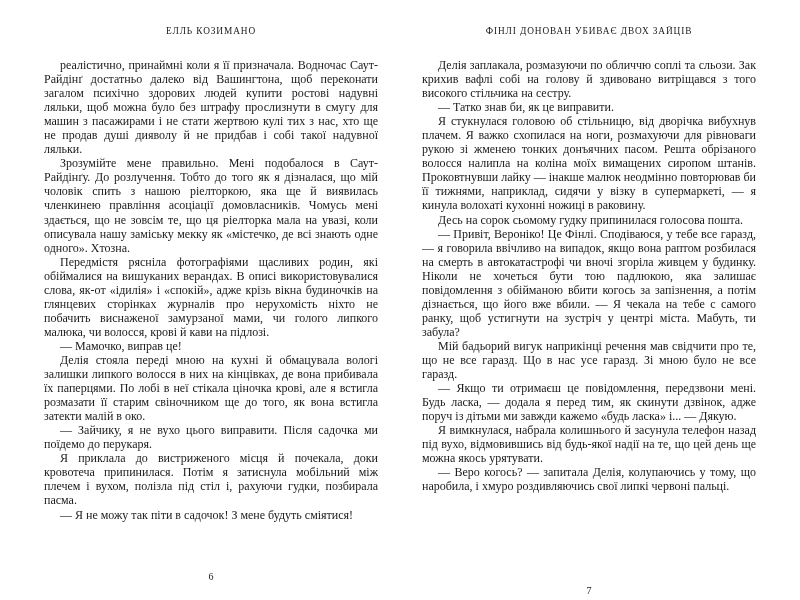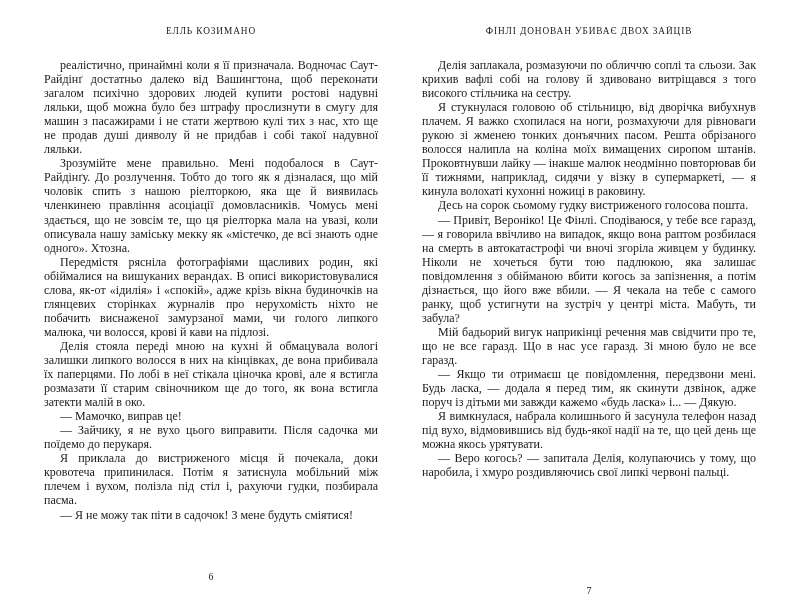--- a/index.html
+++ b/index.html
@@ -69,35 +69,36 @@
 <body>
 
 <div class="spread">
 
   <div class="page page-left">
     <div class="running-head">ЕЛЛЬ КОЗИМАНО</div>
     <div class="body-text">
       <p>реалістично, принаймні коли я її призначала. Водночас Саут-Райдінґ достатньо далеко від Вашингтона, щоб переконати загалом психічно здорових людей купити ростові надувні ляльки, щоб можна було без штрафу прослизнути в смугу для машин з пасажирами і не стати жертвою кулі тих з нас, хто ще не продав душі дияволу й не придбав і собі такої надувної ляльки.</p>
       <p>Зрозумійте мене правильно. Мені подобалося в Саут-Райдінґу. До розлучення. Тобто до того як я дізналася, що мій чоловік спить з нашою ріелторкою, яка ще й виявилась членкинею правління асоціації домовласників. Чомусь мені здається, що не зовсім те, що ця ріелторка мала на увазі, коли описувала нашу заміську мекку як «містечко, де всі знають одне одного». Хтозна.</p>
       <p>Передмістя рясніла фотографіями щасливих родин, які обіймалися на вишуканих верандах. В описі використовувалися слова, як-от «ідилія» і «спокій», адже крізь вікна будиночків на глянцевих сторінках журналів про нерухомість ніхто не побачить виснаженої замурзаної мами, чи голого липкого малюка, чи волосся, крові й кави на підлозі.</p>
+      <p>— Мамочко, виправ це!</p>
       <p>Делія стояла переді мною на кухні й обмацувала вологі залишки липкого волосся в них на кінцівках, де вона прибивала їх паперцями. По лобі в неї стікала ціночка крові, але я встигла розмазати її старим свіночником ще до того, як вона встигла затекти малій в око.</p>
-      <p>— Мамочко, виправ це!</p>
       <p>— Зайчику, я не вухо цього виправити. Після садочка ми поїдемо до перукаря.</p>
       <p>Я приклала до вистриженого місця й почекала, доки кровотеча припинилася. Потім я затиснула мобільний між плечем і вухом, полізла під стіл і, рахуючи гудки, позбирала пасма.</p>
       <p>— Я не можу так піти в садочок! З мене будуть сміятися!</p>
     </div>
     <div class="folio">6</div>
   </div>
 
   <div class="page page-right">
     <div class="running-head">ФІНЛІ ДОНОВАН УБИВАЄ ДВОХ ЗАЙЦІВ</div>
     <div class="body-text">
       <p>Делія заплакала, розмазуючи по обличчю соплі та сльози. Зак крихив вафлі собі на голову й здивовано витріщався з того високого стільчика на сестру.</p>
+      <p>— Татко знав би, як це виправити.</p>
       <p>Я стукнулася головою об стільницю, від дворічка вибухнув плачем. Я важко схопилася на ноги, розмахуючи для рівноваги рукою зі жменею тонких донъячних пасом. Решта обрізаного волосся налипла на коліна моїх вимащених сиропом штанів. Проковтнувши лайку — інакше малюк неодмінно повторював би її тижнями, наприклад, сидячи у візку в супермаркеті, — я кинула волохаті кухонні ножиці в раковину.</p>
-      <p>Десь на сорок сьомому гудку вистриженого голосова пошта.</p>
+      <p>Десь на сорок сьомому гудку припинилася голосова пошта.</p>
       <p>— Привіт, Вероніко! Це Фінлі. Сподіваюся, у тебе все гаразд, — я говорила ввічливо на випадок, якщо вона раптом розбилася на смерть в автокатастрофі чи вночі згоріла живцем у будинку. Ніколи не хочеться бути тою падлюкою, яка залишає повідомлення з обійманою вбити когось за запізнення, а потім дізнається, що його вже вбили. — Я чекала на тебе с самого ранку, щоб устигнути на зустріч у центрі міста. Мабуть, ти забула?</p>
       <p>Мій бадьорий вигук наприкінці речення мав свідчити про те, що не все гаразд. Що в нас усе гаразд. Зі мною було не все гаразд.</p>
       <p>— Якщо ти отримаєш це повідомлення, передзвони мені. Будь ласка, — додала я перед тим, як скинути дзвінок, адже поруч із дітьми ми завжди кажемо «будь ласка» і... — Дякую.</p>
       <p>Я вимкнулася, набрала колишнього й засунула телефон назад під вухо, відмовившись від будь-якої надії на те, що цей день ще можна якось урятувати.</p>
       <p>— Веро когось? — запитала Делія, колупаючись у тому, що наробила, і хмуро роздивляючись свої липкі червоні пальці.</p>
     </div>
     <div class="folio">7</div>
   </div>
 
 </div>

